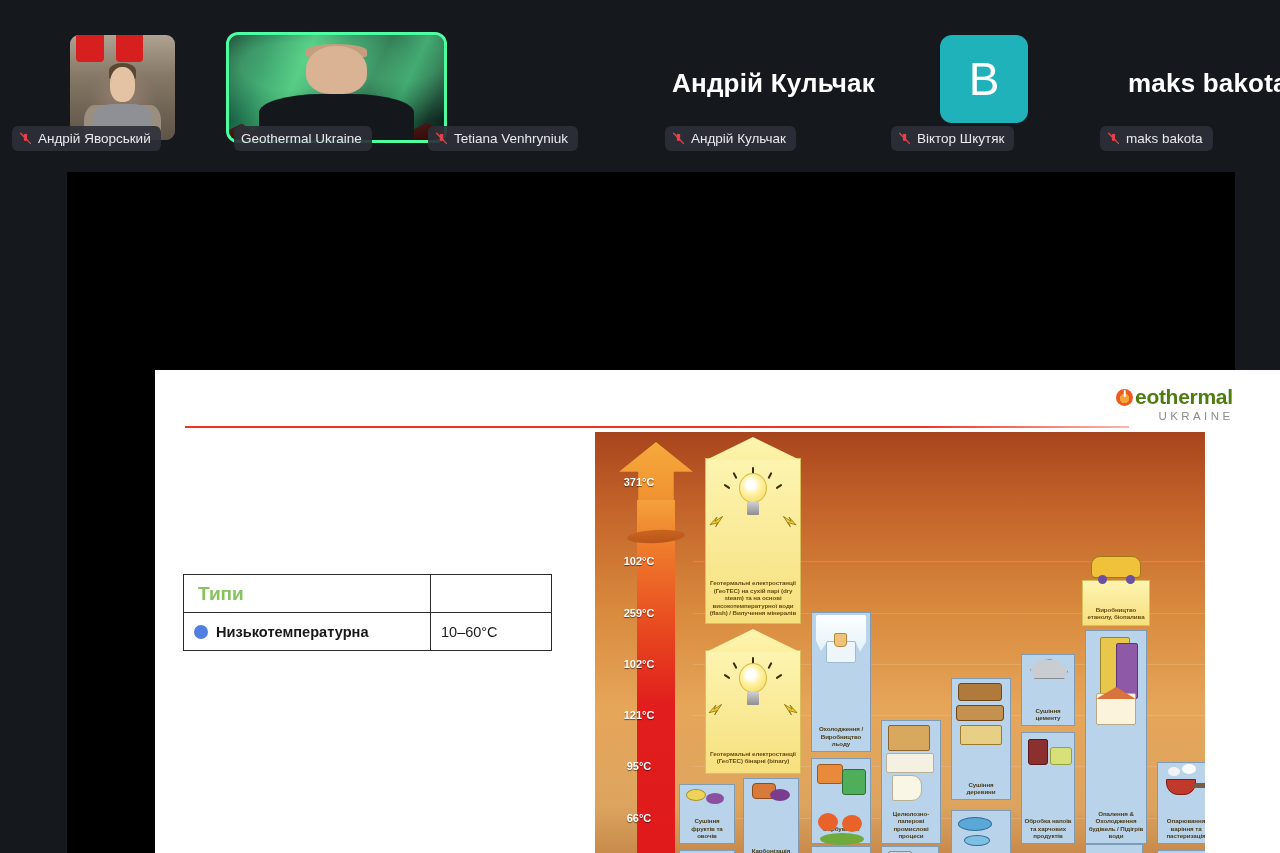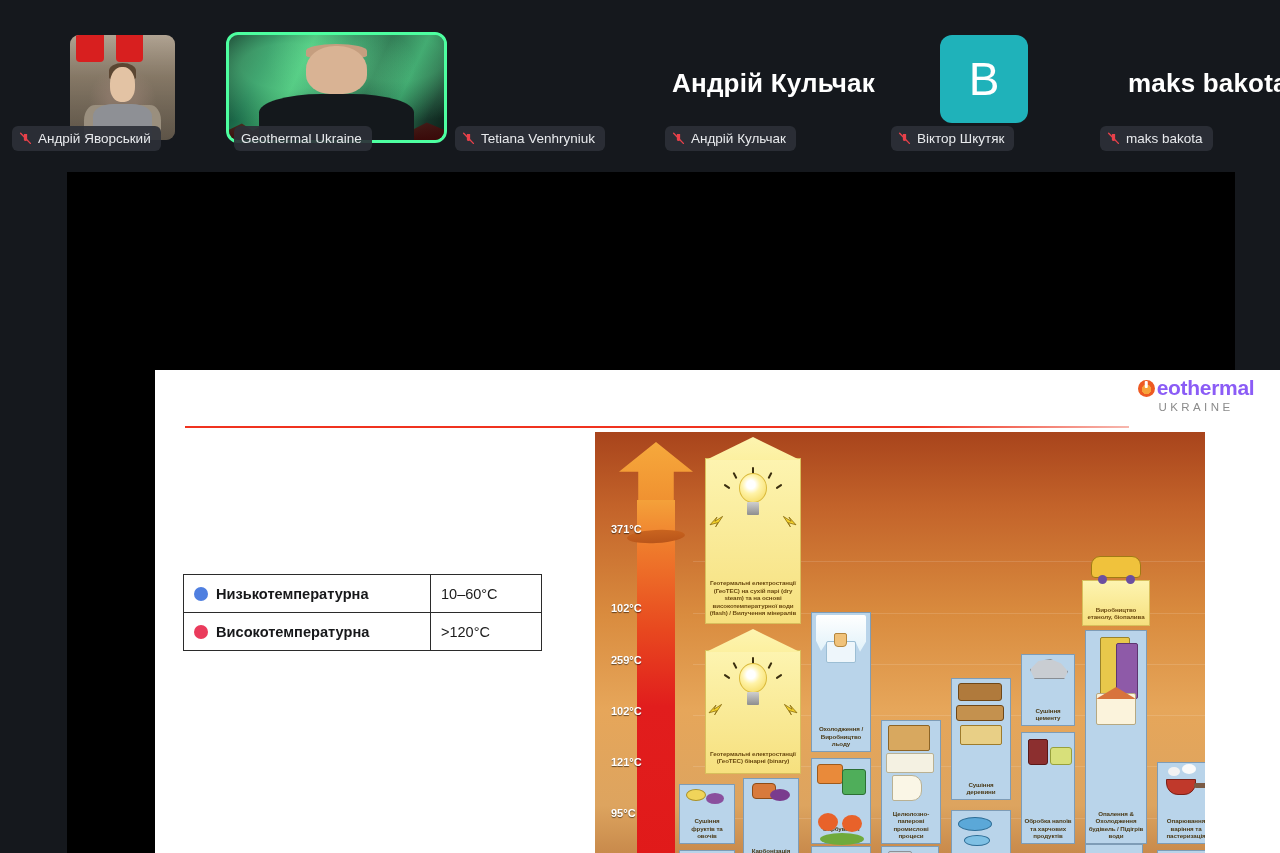--- a/index.html
+++ b/index.html
@@ -134,22 +134,22 @@
     font-size: 24.5px; font-weight: bold; color: #f0331f; letter-spacing: -.2px;
     white-space: nowrap;
   }
   .title-rule {
     position: absolute; left: 30px; top: 56px; width: 944px; height: 2px;
     background: linear-gradient(90deg, #f0331f 0%, #f0331f 78%, #f7b7ae 100%);
   }
 
   .logo { position: absolute; right: 26px; top: 6px; width: 160px; text-align: center; }
   .logo .word {
-    font-size: 21px; font-weight: bold; color: #8b5cf6; letter-spacing: -.3px;
-    display: flex; align-items: center; justify-content: center; gap: 1px;
+    font-size: 21px; font-weight: bold; color: #4d7c0f; letter-spacing: -.3px;
+    display: flex; align-items: center; gap: 1px; margin-top: 9px;
   }
   .logo .gmark {
     display: inline-block; width: 17px; height: 17px; border-radius: 50%;
     background: radial-gradient(circle at 50% 55%, #f7a23a 0 38%, #ee5a22 39% 100%);
     position: relative; margin-right: 1px;
   }
   .logo .gmark::after {
     content: ""; position: absolute; left: 50%; top: 1px; width: 2.5px; height: 7px;
     background: #ffffff; transform: translateX(-50%); border-radius: 1px;
   }
@@ -159,21 +159,21 @@
 
   
   .types-table {
     position: absolute; left: 28px; top: 204px;
     border-collapse: collapse; background: #ffffff;
   }
   .types-table td {
     border: 1.5px solid #2b2b2b; padding: 0; vertical-align: middle;
   }
   .tt-label { width: 247px; height: 38px; padding: 0 10px !important; }
-  .tt-value { width: 111px; height: 38px; padding: 0 10px !important;
+  .tt-value { width: 121px; height: 38px; padding: 0 10px !important;
               font-size: 14.5px; color: #1b1b1b; }
   .tt-head { height: 38px; }
   .tt-head-text { font-size: 19px; font-weight: bold; color: #86c25e; padding-left: 4px; }
   .tt-cell { display: flex; align-items: center; gap: 8px; }
   .dot { width: 14px; height: 14px; border-radius: 50%; flex: 0 0 14px; }
   .tt-name { font-size: 14.6px; font-weight: bold; color: #17181a; }
 
   
   .info {
     position: absolute; left: 440px; top: 62px; width: 610px; height: 533px;
@@ -192,24 +192,23 @@
     position: absolute; left: 18px; top: 58px; width: 38px; bottom: 0;
     background: linear-gradient(180deg, #f4a13a 0%, #ef7c2c 10%, #e8491f 28%,
                 #e11d1d 45%, #e01818 100%);
   }
   .tarrow .squig {
     position: absolute; left: 8px; top: 88px; width: 58px; height: 13px;
     background: linear-gradient(180deg, #c9641f, #b9551a); border-radius: 50%;
     transform: rotate(-3deg);
   }
   .tlabel {
-    position: absolute; left: 16px; width: 74px; text-align: left;
+    position: absolute; left: 7px; width: 74px; text-align: center;
     color: #ffffff; font-size: 11px; font-weight: bold;
     text-shadow: 0 1px 1px rgba(0,0,0,.55);
-    margin-top: 47px;
   }
   .gridline {
     position: absolute; left: 98px; right: 0; height: 1px;
     background: rgba(255,255,255,.13);
   }
 
   
   .col { position: absolute; background: #b9d4ea; border: 1px solid #7e9cb6; }
   .col.pent {
     background: linear-gradient(180deg, #fdf4b0, #f6e07e);
@@ -285,21 +284,21 @@
           <div class="brow"></div>
             <div class="head"></div>
             <div class="torso"></div>
         </div>
       </div>
     </div>
     <div class="pill" style="left:234px;">
       <span>Geothermal Ukraine</span>
     </div>
 
-    <div class="pill" style="left:455px;">
+    <div class="pill" style="left:428px;">
       <svg class="mic-off" viewBox="0 0 24 24">
         <path d="M9 3.8h6v10a3 3 0 0 1-6 0z" fill="#e8414a"></path>
         <path d="M3 2.5L21 21" stroke="#e8414a" stroke-width="2.6" stroke-linecap="round"></path>
       </svg>
       <span>Tetiana Venhryniuk</span>
     </div>
 
     <div class="bigname" style="left:672px;">Андрій Кульчак</div>
     <div class="pill" style="left:665px;">
       <svg class="mic-off" viewBox="0 0 24 24">
@@ -340,37 +339,34 @@
       <div class="logo">
         <div class="word">
           <span class="gmark"></span>
             <span>eothermal</span>
         </div>
         <div class="sub">UKRAINE</div>
       </div>
 
       <table class="types-table">
         <tbody>
+            <tr>
+          <td class="tt-label tt-head">
+            <div class="tt-head-text">Типи</div>
+          </td>
+          <td class="tt-value tt-head"></td>
+        </tr>
         <tr>
           <td class="tt-label">
             <div class="tt-cell">
               <span class="dot" style="background:#4f7fe0"></span>
               <span class="tt-name">Низькотемпературна</span>
             </div>
           </td>
           <td class="tt-value">10–60°C</td>
-        </tr>
-        <tr>
-          <td class="tt-label">
-            <div class="tt-cell">
-              <span class="dot" style="background:#ea3b5c"></span>
-              <span class="tt-name">Високотемпературна</span>
-            </div>
-          </td>
-          <td class="tt-value">&gt;120°C</td>
         </tr>
       </tbody>
         </table>
 
       <div class="info">
 
         <div class="gridline" style="top:129px"></div>
         <div class="gridline" style="top:181px"></div>
         <div class="gridline" style="top:232px"></div>
         <div class="gridline" style="top:283px"></div>

